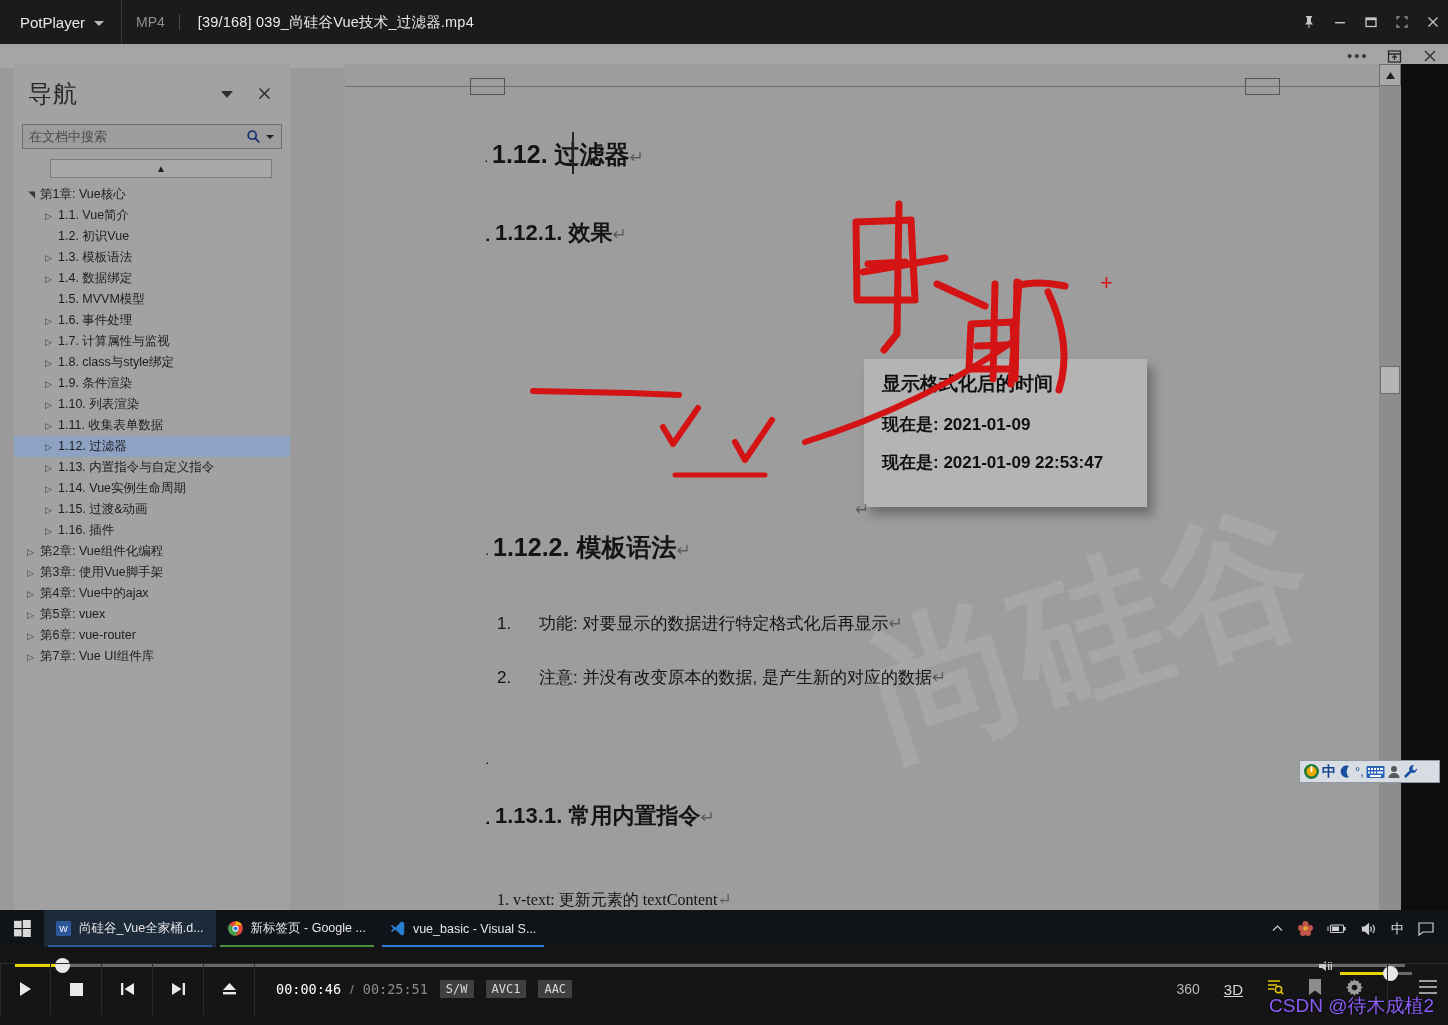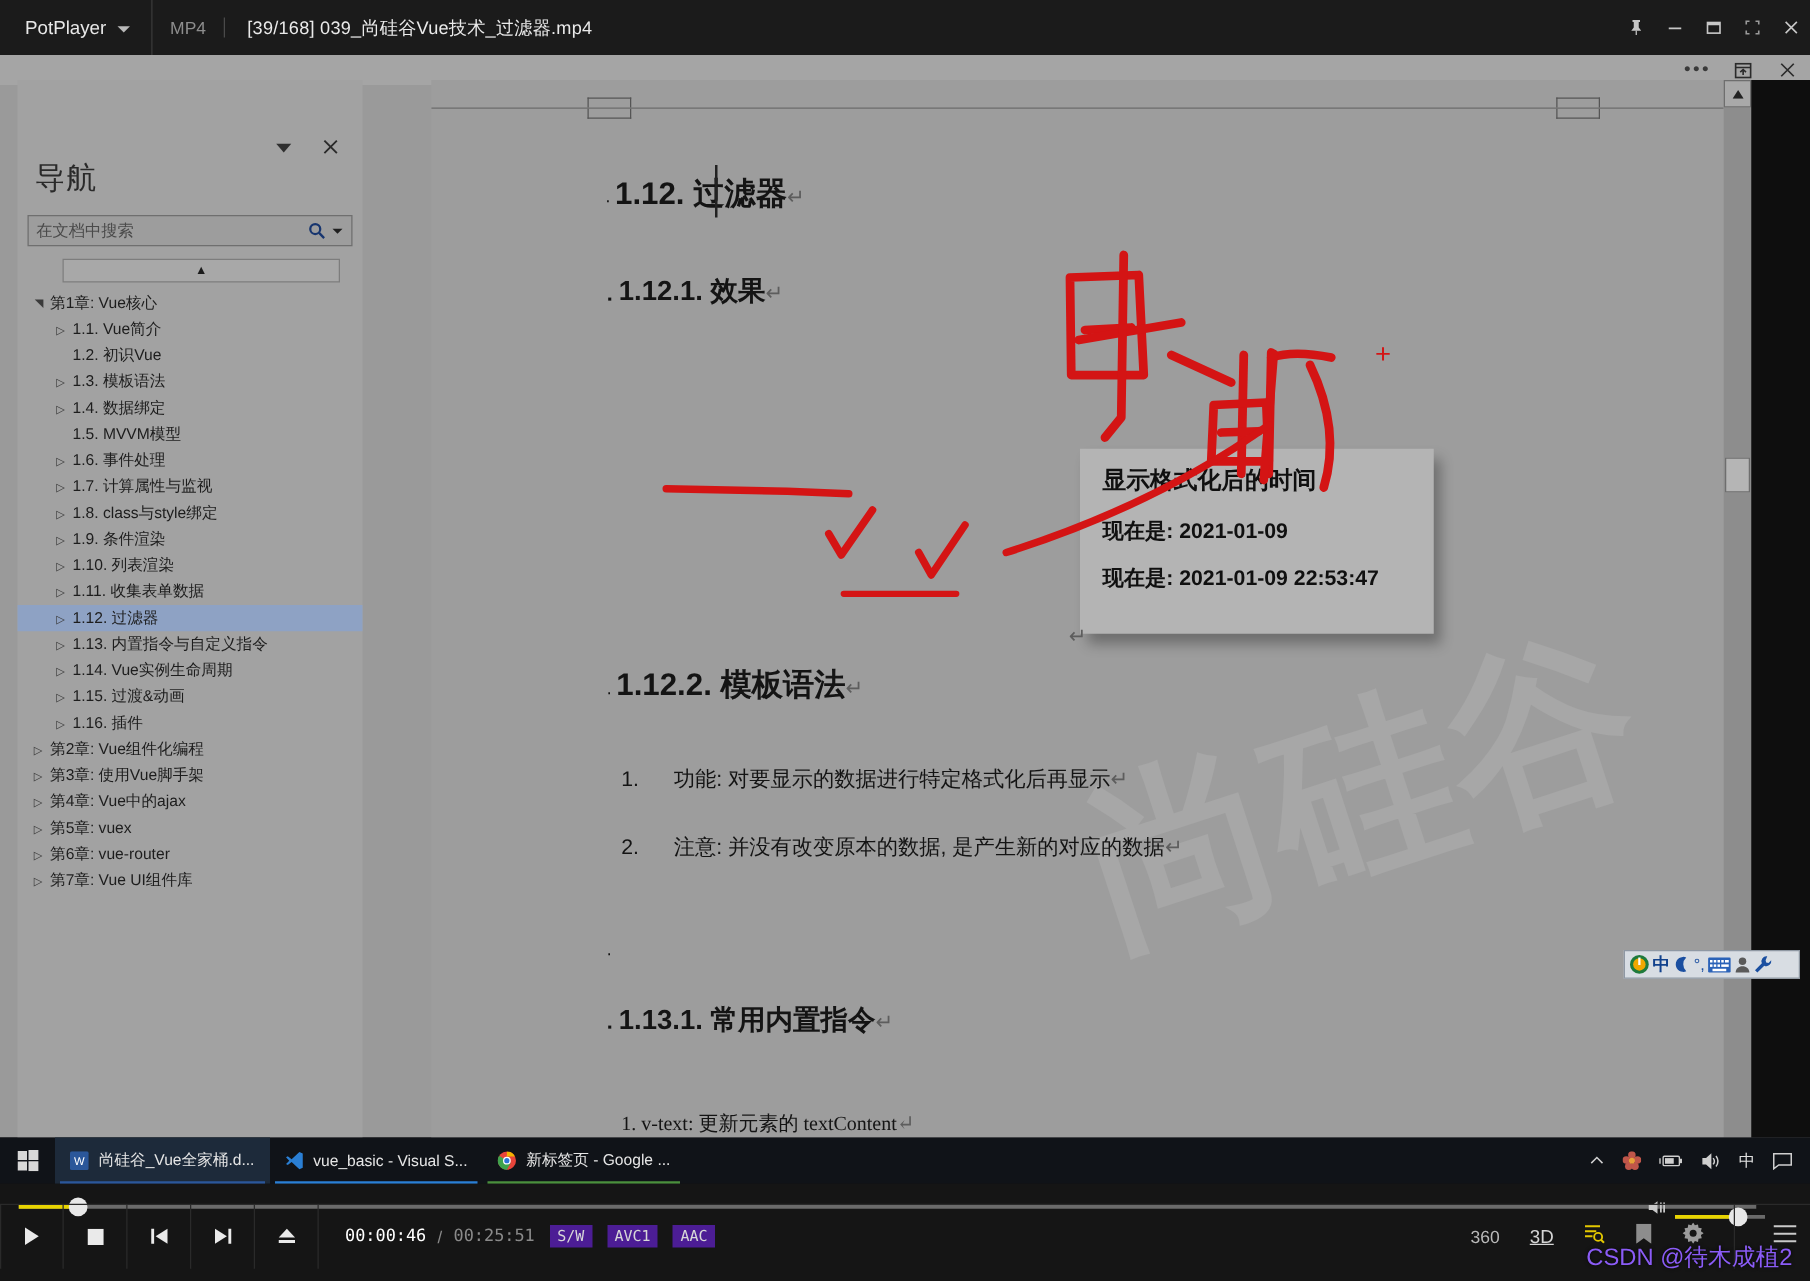--- a/index.html
+++ b/index.html
@@ -51,21 +51,21 @@
   }
   .wt-btn { width: 36px; height: 24px; display: flex; align-items: center; justify-content: center; color: #2b2b2b; }
   .wt-dots { letter-spacing: 2px; font-size: 15px; line-height: 8px; color:#3a3a3a;}
 
   
   .nav {
     position: absolute; left: 14px; top: 20px; width: 276px; height: 846px;
     background: #a2a2a2;
   }
   .nav-head { display: flex; align-items: center; padding: 14px 14px 4px 14px; }
-  .nav-title { font-size: 24px; color: #2a2a2a; font-weight: 400; letter-spacing:1px;margin-top:48px;}
+  .nav-title { font-size: 24px; color: #2a2a2a; font-weight: 400; letter-spacing:1px;}
   .nav-head-sp { flex: 1 1 auto; }
   .nav-caret {
     width: 0; height: 0; border-left: 6px solid transparent; border-right: 6px solid transparent;
     border-top: 7px solid #2f2f2f; margin-right: 24px;
   }
   .nav-close { font-size: 18px; color: #2b2b2b; line-height: 14px; padding-right: 4px;}
   .nav-search {
     margin: 10px 8px 0 8px; height: 25px; background: #9d9d9d;
     border: 1px solid #6f6f6f; display: flex; align-items: center;
   }
@@ -214,21 +214,21 @@
   .cbtn {
     width: 51px; height: 51px; display: flex; align-items: center; justify-content: center;
     color: #e8e8e8; border-right: 1px solid #2a2a2a;
   }
   .cbtn:first-child { border-left: 1px solid #2a2a2a; }
   .timebox { display: flex; align-items: center; gap: 9px; padding-left: 21px; }
   .t-cur { color: #fff; font-size: 13.5px; font-family: "DejaVu Sans Mono", monospace; }
   .t-sl { color: #8a8a8a; font-size: 13.5px; }
   .t-tot { color: #8a8a8a; font-size: 13.5px; font-family: "DejaVu Sans Mono", monospace; }
   .chip {
-    background: #4c1d95; color: #d8d8d8; font-size: 12px; padding: 2px 6px; margin-left: 3px;
+    background: #404040; color: #d8d8d8; font-size: 12px; padding: 2px 6px; margin-left: 3px;
     font-family: "DejaVu Sans Mono", monospace;
   }
   .cright { margin-left: auto; display: flex; align-items: center; gap: 24px; padding-right: 10px; color: #d2d2d2; }
   .cdiv { width: 1px; height: 51px; background: #2a2a2a; }
   .csdn {
     position: absolute; right: 14px; bottom: 6px; color: #8b5cf6; font-size: 19px;
     text-shadow: 0 0 3px rgba(0,0,0,.8);
   }
 </style>
 </head>
@@ -584,38 +584,38 @@
               <rect width="15" height="15" rx="1.5" fill="#2b579a"></rect>
               <text x="7.5" y="11" font-size="9" fill="#fff" text-anchor="middle" font-family="Liberation Sans">W</text>
             </svg>
           </span>
           <span>尚硅谷_Vue全家桶.d...</span>
           <span class="ul" style="background: rgb(43, 87, 154);"></span>
         </div>
         <div class="tb-item">
           <span style="display: flex;">
             <svg width="15" height="15" viewBox="0 0 15 15">
-              <path d="M11.5 0.6L5.3 6.4 2.2 4 0.8 4.8l2.6 2.7-2.6 2.7 1.4.8 3.1-2.4 6.2 5.8 2.7-1.2V1.8z" fill="#2a7fd4"></path>
-            </svg>
-          </span>
-          <span>vue_basic - Visual S...</span>
-          <span class="ul" style="background: rgb(42, 127, 212);"></span>
-        </div>
-        <div class="tb-item">
-          <span style="display: flex;">
-            <svg width="15" height="15" viewBox="0 0 15 15">
               <circle cx="7.5" cy="7.5" r="7.3" fill="#e8443a"></circle>
               <path d="M7.5 0.2A7.3 7.3 0 0114 4.2H7.5z" fill="#f2b400"></path>
               <path d="M1.3 3.6A7.3 7.3 0 007.5 14.8l3-5.5z" fill="#3fa34d"></path>
               <circle cx="7.5" cy="7.5" r="3.1" fill="#fff"></circle>
               <circle cx="7.5" cy="7.5" r="2.1" fill="#2d74d8"></circle>
             </svg>
           </span>
           <span>新标签页 - Google ...</span>
           <span class="ul" style="background: rgb(74, 143, 60);"></span>
+        </div>
+        <div class="tb-item">
+          <span style="display: flex;">
+            <svg width="15" height="15" viewBox="0 0 15 15">
+              <path d="M11.5 0.6L5.3 6.4 2.2 4 0.8 4.8l2.6 2.7-2.6 2.7 1.4.8 3.1-2.4 6.2 5.8 2.7-1.2V1.8z" fill="#2a7fd4"></path>
+            </svg>
+          </span>
+          <span>vue_basic - Visual S...</span>
+          <span class="ul" style="background: rgb(42, 127, 212);"></span>
         </div>
       </div>
     <div class="tray">
       <span>
         <svg width="13" height="13" viewBox="0 0 13 13" fill="none" stroke="#cfcfcf" stroke-width="1.2">
             <path d="M2 8.5L6.5 4 11 8.5"></path>
           </svg>
       </span>
       <span>
         <svg width="15" height="15" viewBox="0 0 15 15" fill="#c0564a">

